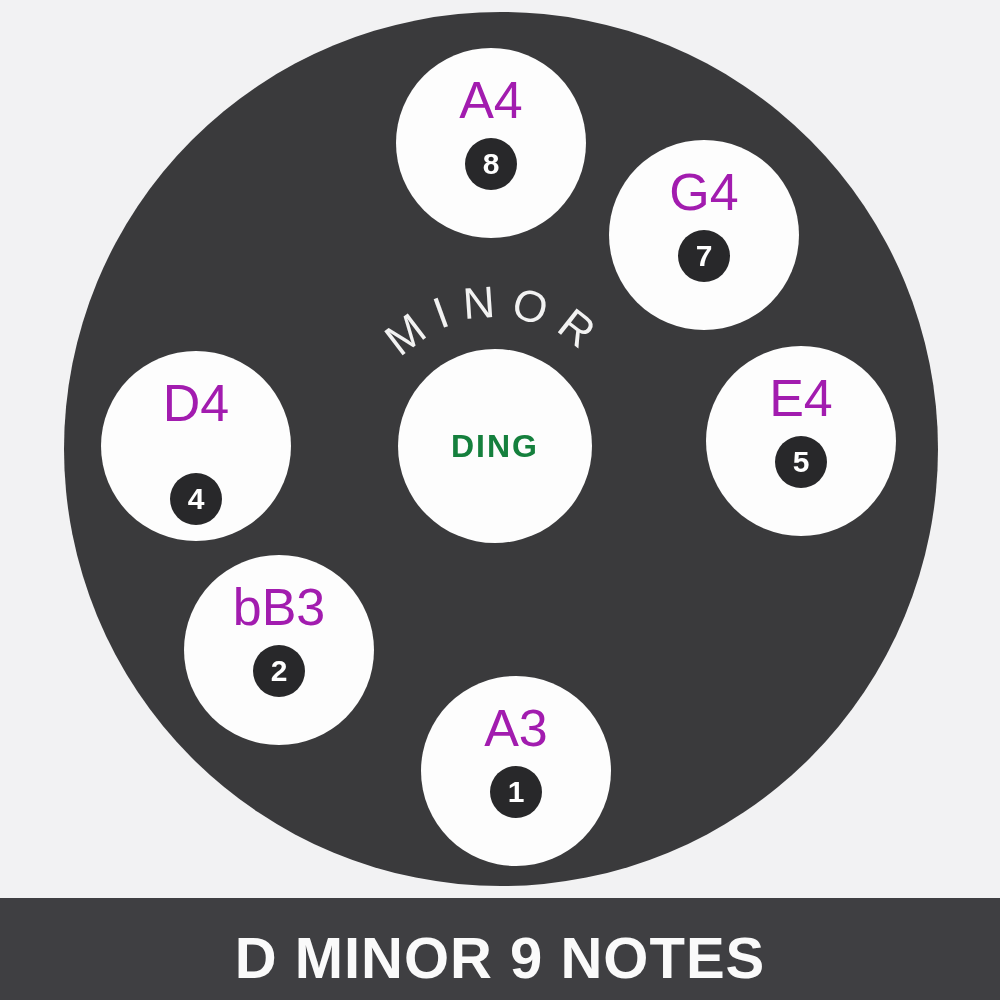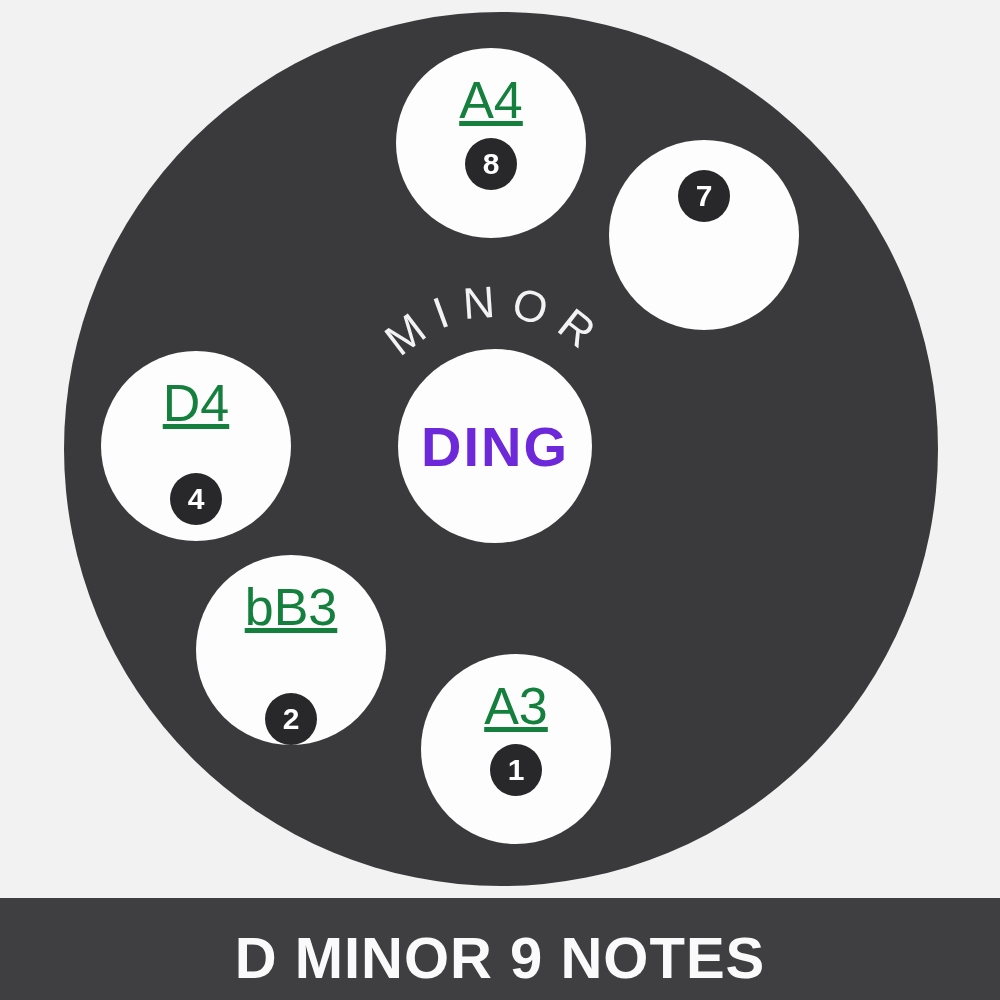--- a/index.html
+++ b/index.html
@@ -45,61 +45,60 @@
     border-radius: 50%;
     background: #fdfdfd;
     display: flex;
     flex-direction: column;
     align-items: center;
     padding-top: 22px;
   }
   .note-name {
     font-size: 52px;
     line-height: 60px;
-    color: #15803d;
-    text-decoration: underline;
+    color: #a21caf;
   }
   .badge {
     margin-top: 8px;
     width: 52px; height: 52px;
     border-radius: 50%;
     background: #28282a;
     color: #ffffff;
     display: flex;
     align-items: center;
     justify-content: center;
     font-size: 30px;
     font-weight: bold;
   }
 
-  .pos-bottom        { left: 421px; top: 654px; }
-  .pos-bottom-left   { left: 196px; top: 555px; gap: 48px; }
+  .pos-bottom        { left: 421px; top: 676px; }
+  .pos-bottom-left   { left: 184px; top: 555px; }
   .pos-bottom-right  { left: 621px; top: 551px; }
   .pos-left          { left: 101px; top: 351px; gap: 32px; }
   .pos-right         { left: 706px; top: 346px; }
   .pos-top-left      { left: 186px; top: 132px; }
   .pos-top-right     { left: 609px; top: 140px; }
   .pos-top           { left: 396px; top:  48px; }
 
   
   .center-circle {
     position: absolute;
     left: 398px; top: 349px;
     width: 194px; height: 194px;
     border-radius: 50%;
     background: #fdfdfd;
     display: flex;
     align-items: center;
     justify-content: center;
   }
   .center-circle .center-label {
-    font-size: 56px;
+    font-size: 32px;
     font-weight: bold;
     letter-spacing: 2px;
-    color: #6d28d9;
+    color: #15803d;
   }
 
   
   .title-bar {
     position: absolute;
     left: 0; top: 898px;
     width: 1000px; height: 118px;
     background: #3f3f42;
     display: flex;
     align-items: center;
@@ -141,23 +140,28 @@
     <span class="note-name">bB3</span>
     <span class="badge">2</span>
   </div>
 
 
   <div class="note pos-left">
     <span class="note-name">D4</span>
     <span class="badge">4</span>
   </div>
 
+  <div class="note pos-right">
+    <span class="note-name">E4</span>
+    <span class="badge">5</span>
+  </div>
 
 
   <div class="note pos-top-right">
+    <span class="note-name">G4</span>
     <span class="badge">7</span>
   </div>
 
   <div class="note pos-top">
     <span class="note-name">A4</span>
     <span class="badge">8</span>
   </div>
 
   <div class="title-bar">
     <span class="title-label">D MINOR 9 NOTES</span>

